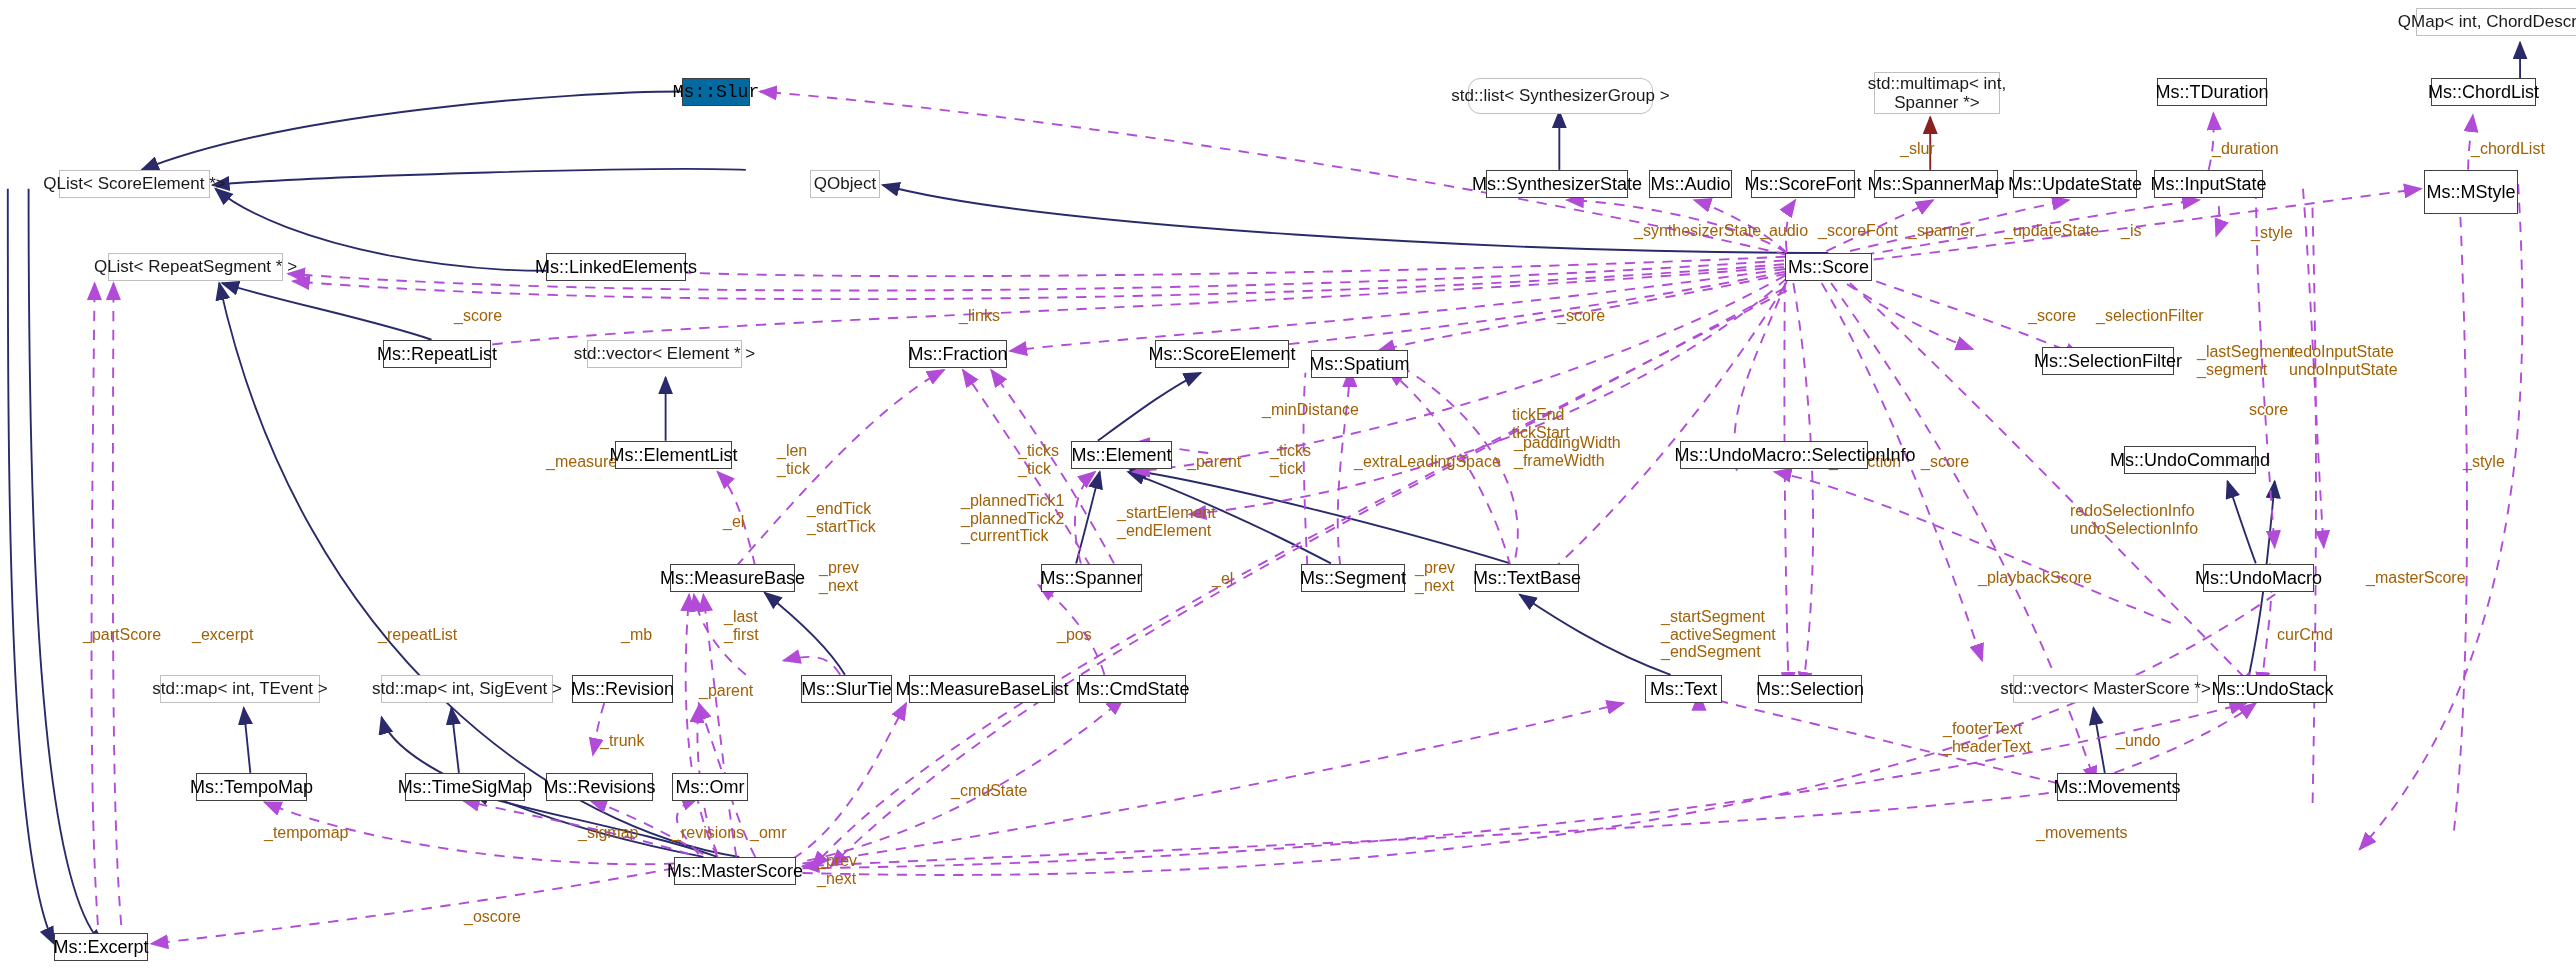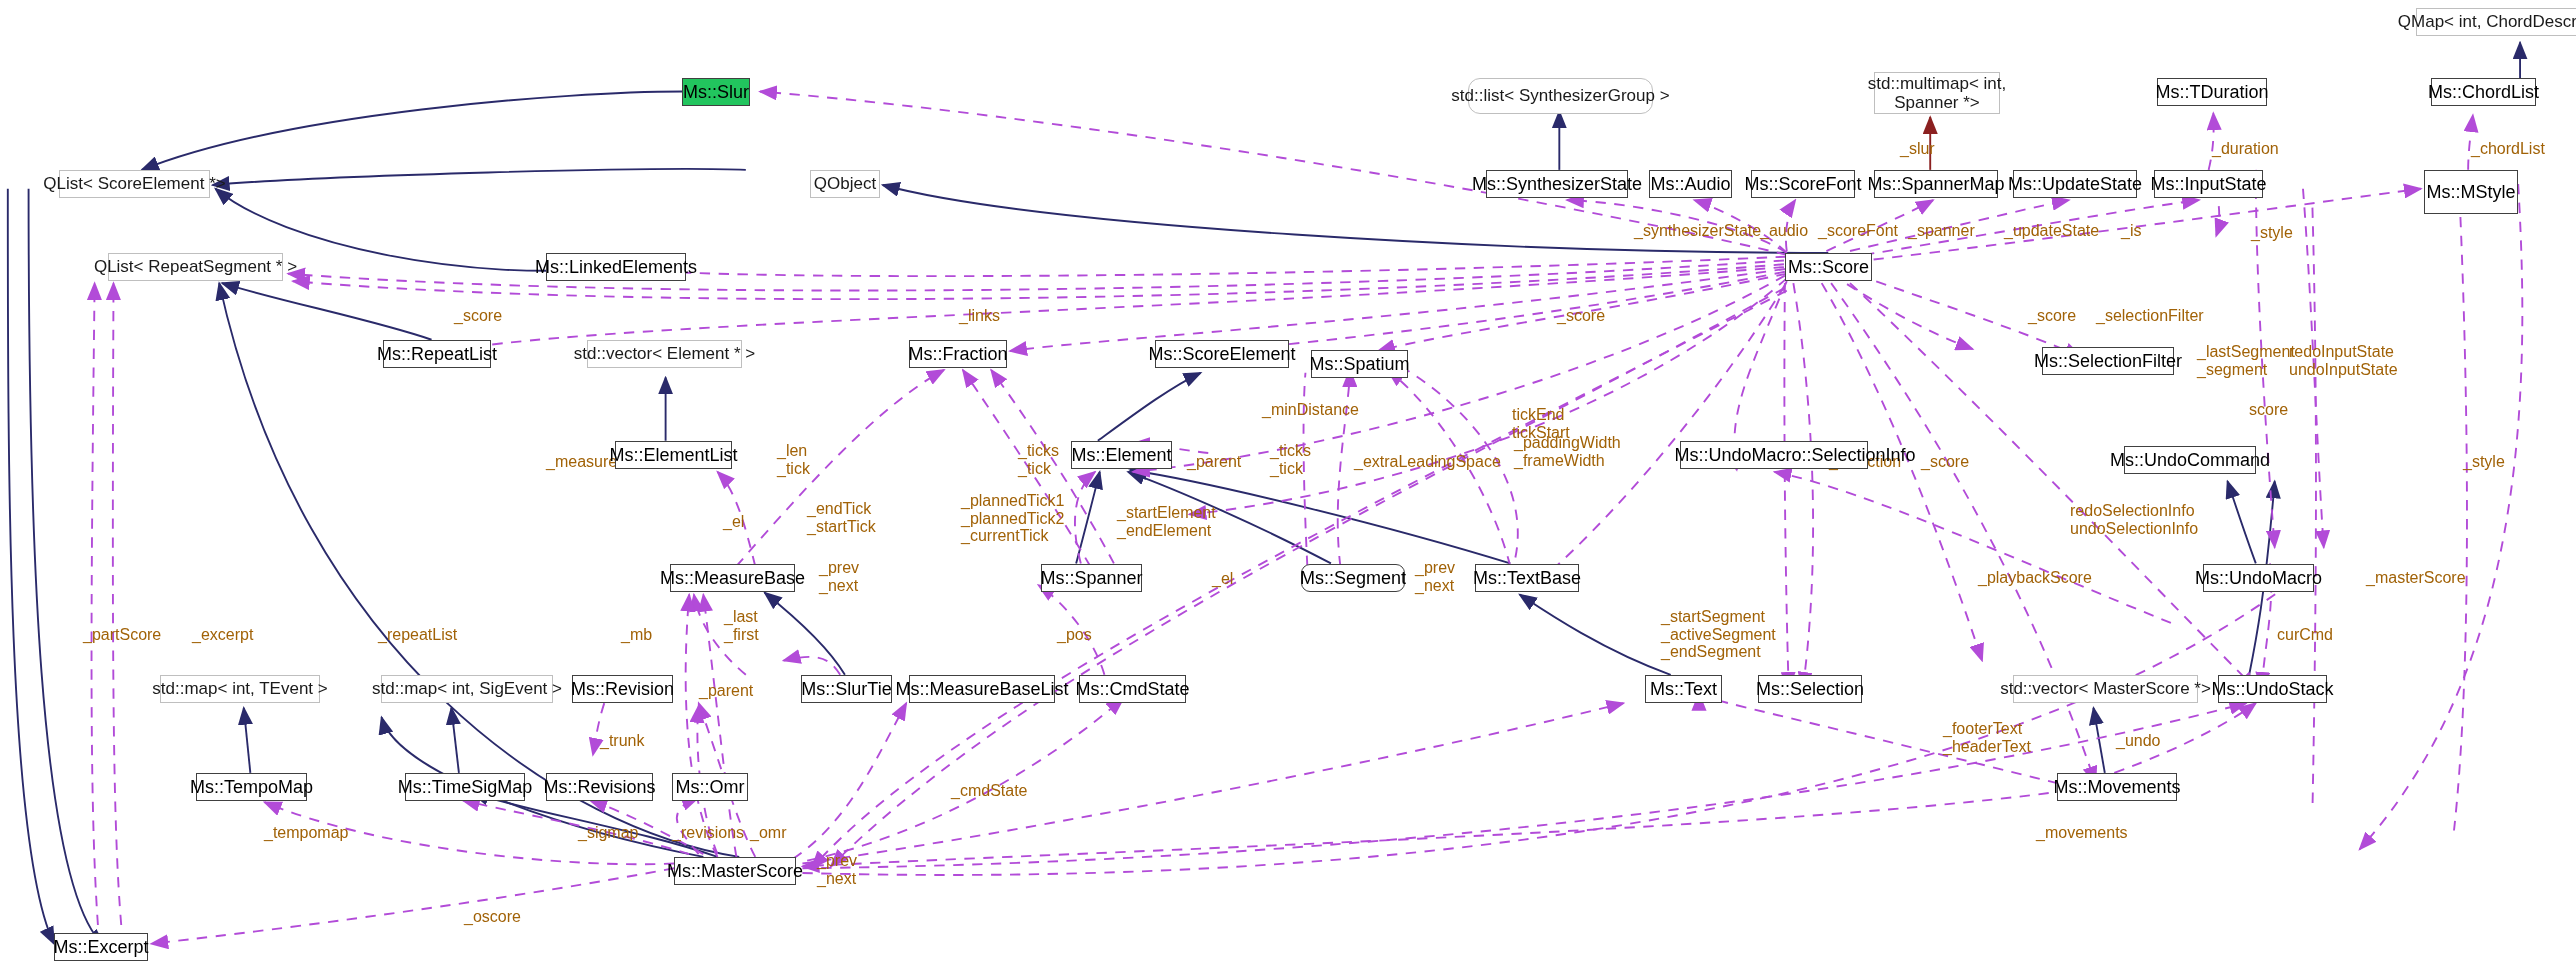--- a/index.html
+++ b/index.html
@@ -32,22 +32,23 @@
     font-size:18px;
   }
   
   .node.ext{
     border:0.9px solid #bfbfbf;
     font-size:17px;
     color:#1a1a1a;
   }
   
   .node.current{
-    background:#22c55e;
+    background:#0369a1;
     border:1.9px solid #404040;
+    font-family:Liberation Mono, monospace;
   }
   .elabel{
     position:absolute;
     font-family:"Liberation Sans","DejaVu Sans",sans-serif;
     font-size:16px;
     color:#a16207;
     white-space:pre;
     line-height:1.1;
     z-index:4;
   }
@@ -204,21 +205,21 @@
     <div class="node cls" style="left: 909px; top: 340px; width: 98px; height: 28px;">Ms::Fraction</div>
     <div class="node cls" style="left: 1155px; top: 340px; width: 134px; height: 28px;">Ms::ScoreElement</div>
     <div class="node cls" style="left: 1311px; top: 340px; width: 97px; height: 28px; margin-top: 10px;">Ms::Spatium</div>
     <div class="node cls" style="left: 2042px; top: 347px; width: 132px; height: 28px;">Ms::SelectionFilter</div>
     <div class="node cls" style="left: 615px; top: 441px; width: 117px; height: 28px;">Ms::ElementList</div>
     <div class="node cls" style="left: 1071px; top: 441px; width: 101px; height: 28px;">Ms::Element</div>
     <div class="node cls" style="left: 1680px; top: 441px; width: 188px; height: 28px; padding-left: 42px;">Ms::UndoMacro::SelectionInfo</div>
     <div class="node cls" style="left: 2124px; top: 446px; width: 132px; height: 28px;">Ms::UndoCommand</div>
     <div class="node cls" style="left: 670px; top: 564px; width: 125px; height: 28px;">Ms::MeasureBase</div>
     <div class="node cls" style="left: 1041px; top: 564px; width: 101px; height: 28px;">Ms::Spanner</div>
-    <div class="node cls" style="left: 1301px; top: 564px; width: 104px; height: 28px; border-radius: 9px;">Ms::Segment</div>
+    <div class="node cls" style="left: 1301px; top: 564px; width: 104px; height: 28px;">Ms::Segment</div>
     <div class="node cls" style="left: 1475px; top: 564px; width: 104px; height: 28px;">Ms::TextBase</div>
     <div class="node cls" style="left: 2203px; top: 564px; width: 111px; height: 28px;">Ms::UndoMacro</div>
     <div class="node ext" style="left: 160px; top: 675px; width: 160px; height: 28px;">std::map&lt; int, TEvent &gt;</div>
     <div class="node ext" style="left: 381px; top: 675px; width: 172px; height: 28px;">std::map&lt; int, SigEvent &gt;</div>
     <div class="node cls" style="left: 572px; top: 675px; width: 101px; height: 28px;">Ms::Revision</div>
     <div class="node cls" style="left: 801px; top: 675px; width: 91px; height: 28px;">Ms::SlurTie</div>
     <div class="node cls" style="left: 909px; top: 675px; width: 146px; height: 28px;">Ms::MeasureBaseList</div>
     <div class="node cls" style="left: 1079px; top: 675px; width: 107px; height: 28px;">Ms::CmdState</div>
     <div class="node cls" style="left: 1645px; top: 675px; width: 77px; height: 28px;">Ms::Text</div>
     <div class="node cls" style="left: 1758px; top: 675px; width: 104px; height: 28px;">Ms::Selection</div>

